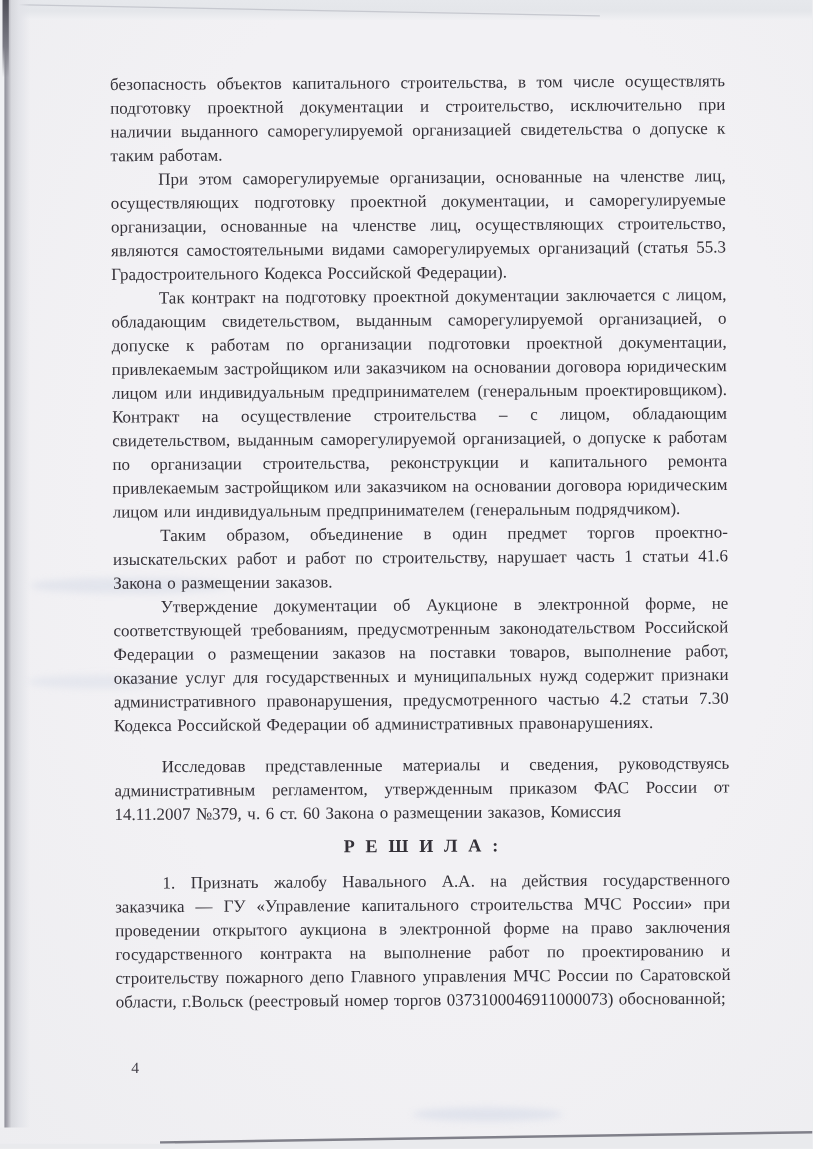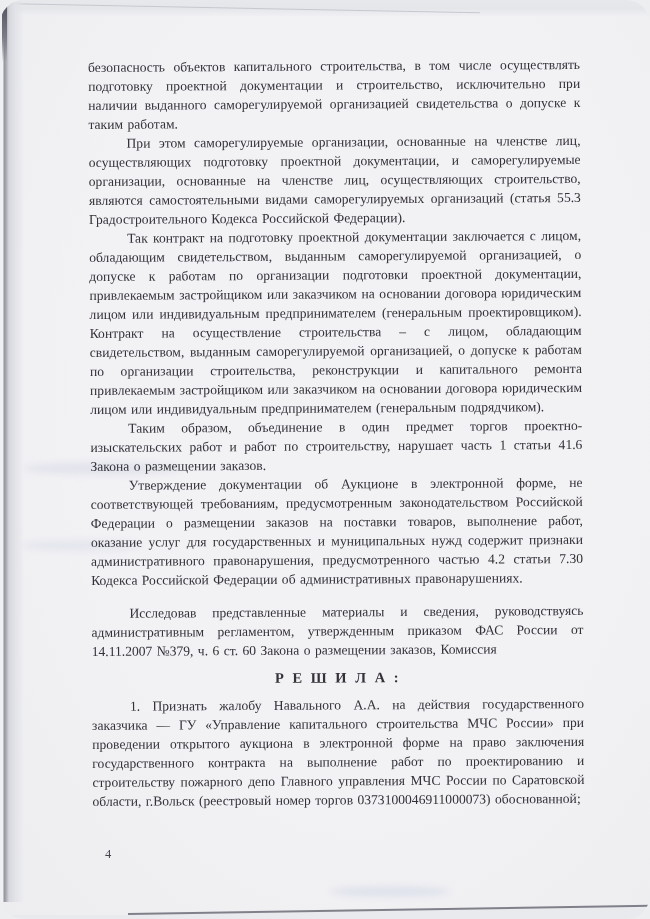--- a/index.html
+++ b/index.html
@@ -10,21 +10,20 @@
     overflow: hidden;
     background: #eceef0;
     font-family: "Liberation Serif", serif;
   }
   .scan {
     position: relative;
     width: 650px;
     height: 919px;
     overflow: hidden;
     background: radial-gradient(ellipse at 55% 42%, #f2f1f4 55%, #ededf0 100%);
-    border-radius: 24px;
   }
   
   .top-edge {
     position: absolute;
     top: 0; left: 0; right: 0;
     height: 16px;
     background: linear-gradient(180deg, #e6e8ec 0%, #e4e6ea 55%, #f0f0f3 100%);
   }
   .top-edge-line {
     position: absolute;

